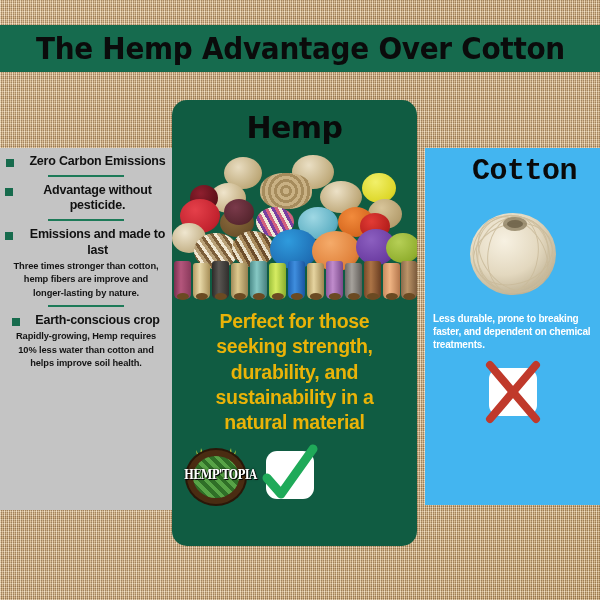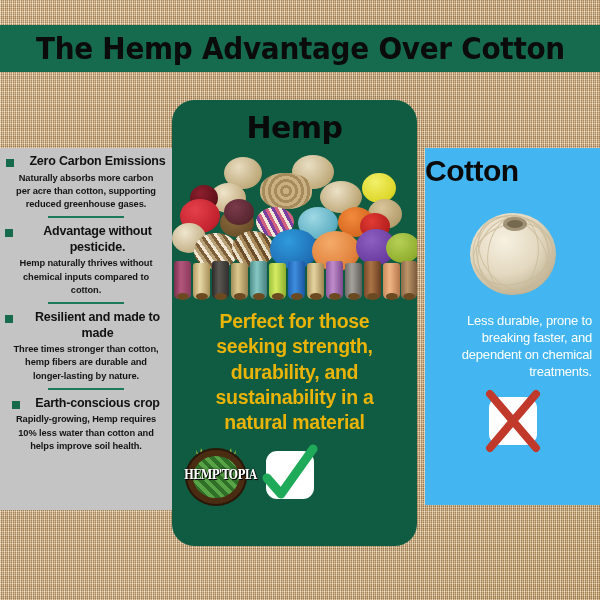--- a/index.html
+++ b/index.html
@@ -68,21 +68,21 @@
     margin:2px 6px 0 6px;letter-spacing:-.1px;
   }
   .divider{
     width:76px;height:2px;background:#1d7a58;
     margin:5px auto 6px auto;
   }
 
   
   #hemp{
     position:absolute;left:172px;top:100px;width:245px;height:446px;
-    background:#105c42;border-radius:22px;
+    background:#105c42;border-radius:15px;
     overflow:hidden;
   }
   #hemp-title{
     text-align:center;font-family:"DejaVu Sans",sans-serif;
     font-weight:bold;color:#0a0a0a;font-size:30px;
     margin-top:10px;letter-spacing:-.5px;
   }
   #yarn{
     position:relative;width:245px;height:152px;margin-top:6px;
   }
@@ -129,30 +129,30 @@
     position:relative;width:48px;height:48px;border-radius:11px;
     background:#ffffff;flex:0 0 auto;
   }
 
   
   #cotton{
     position:absolute;left:425px;top:148px;width:175px;height:357px;
     background:#43b5f0;overflow:hidden;
   }
   #cotton-title{
-    text-align:left;font-family:Liberation Sans, sans-serif;
+    text-align:center;font-family:Liberation Mono, monospace;
     font-weight:bold;color:#0a0a0a;font-size:30px;
-    margin-top:6px;letter-spacing:-.5px;
+    margin-top:6px;letter-spacing:-.5px;margin-left:24px;
   }
   #cotton-ball{
     position:relative;width:100px;height:92px;margin:18px auto 0 auto;
   }
   #cotton-text{
-    text-align:right;color:#ffffff;font-weight:normal;
-    font-size:13px;line-height:1.32;margin:14px 8px 0 8px;letter-spacing:-.2px;
+    text-align:left;color:#ffffff;font-weight:bold;
+    font-size:10px;line-height:1.32;margin:14px 8px 0 8px;letter-spacing:-.2px;
   }
   #cotton-icon-wrap{
     display:flex;justify-content:center;margin-top:16px;
   }
 </style>
 </head>
 <body>
 
 <div id="burlap"></div>
 
@@ -160,39 +160,37 @@
   <div class="t">The Hemp Advantage Over Cotton</div>
 </div>
 
 <div id="sidebar">
 
   <div class="feat">
     <div class="feat-head">
       <span class="bullet"></span>
       <span class="feat-title">Zero Carbon Emissions</span>
     </div>
-    <div class="feat-body">Naturally absorbs more carbon per acre than cotton, supporting reduced greenhouse gases.</div>
   </div>
   <div class="divider"></div>
 
   <div class="feat">
     <div class="feat-head">
       <span class="bullet"></span>
       <span class="feat-title">Advantage without pesticide.</span>
     </div>
-    <div class="feat-body">Hemp naturally thrives without chemical inputs compared to cotton.</div>
   </div>
   <div class="divider"></div>
 
   <div class="feat">
     <div class="feat-head">
       <span class="bullet"></span>
-      <span class="feat-title">Resilient and made to made</span>
-    </div>
-    <div class="feat-body">Three times stronger than cotton, hemp fibers are durable and longer-lasting by nature.</div>
+      <span class="feat-title">Emissions and made to last</span>
+    </div>
+    <div class="feat-body">Three times stronger than cotton, hemp fibers are improve and longer-lasting by nature.</div>
   </div>
   <div class="divider"></div>
 
   <div class="feat">
     <div class="feat-head">
       <span class="bullet"></span>
       <span class="feat-title">Earth-conscious crop</span>
     </div>
     <div class="feat-body">Rapidly-growing, Hemp requires 10% less water than cotton and helps improve soil health.</div>
   </div>

